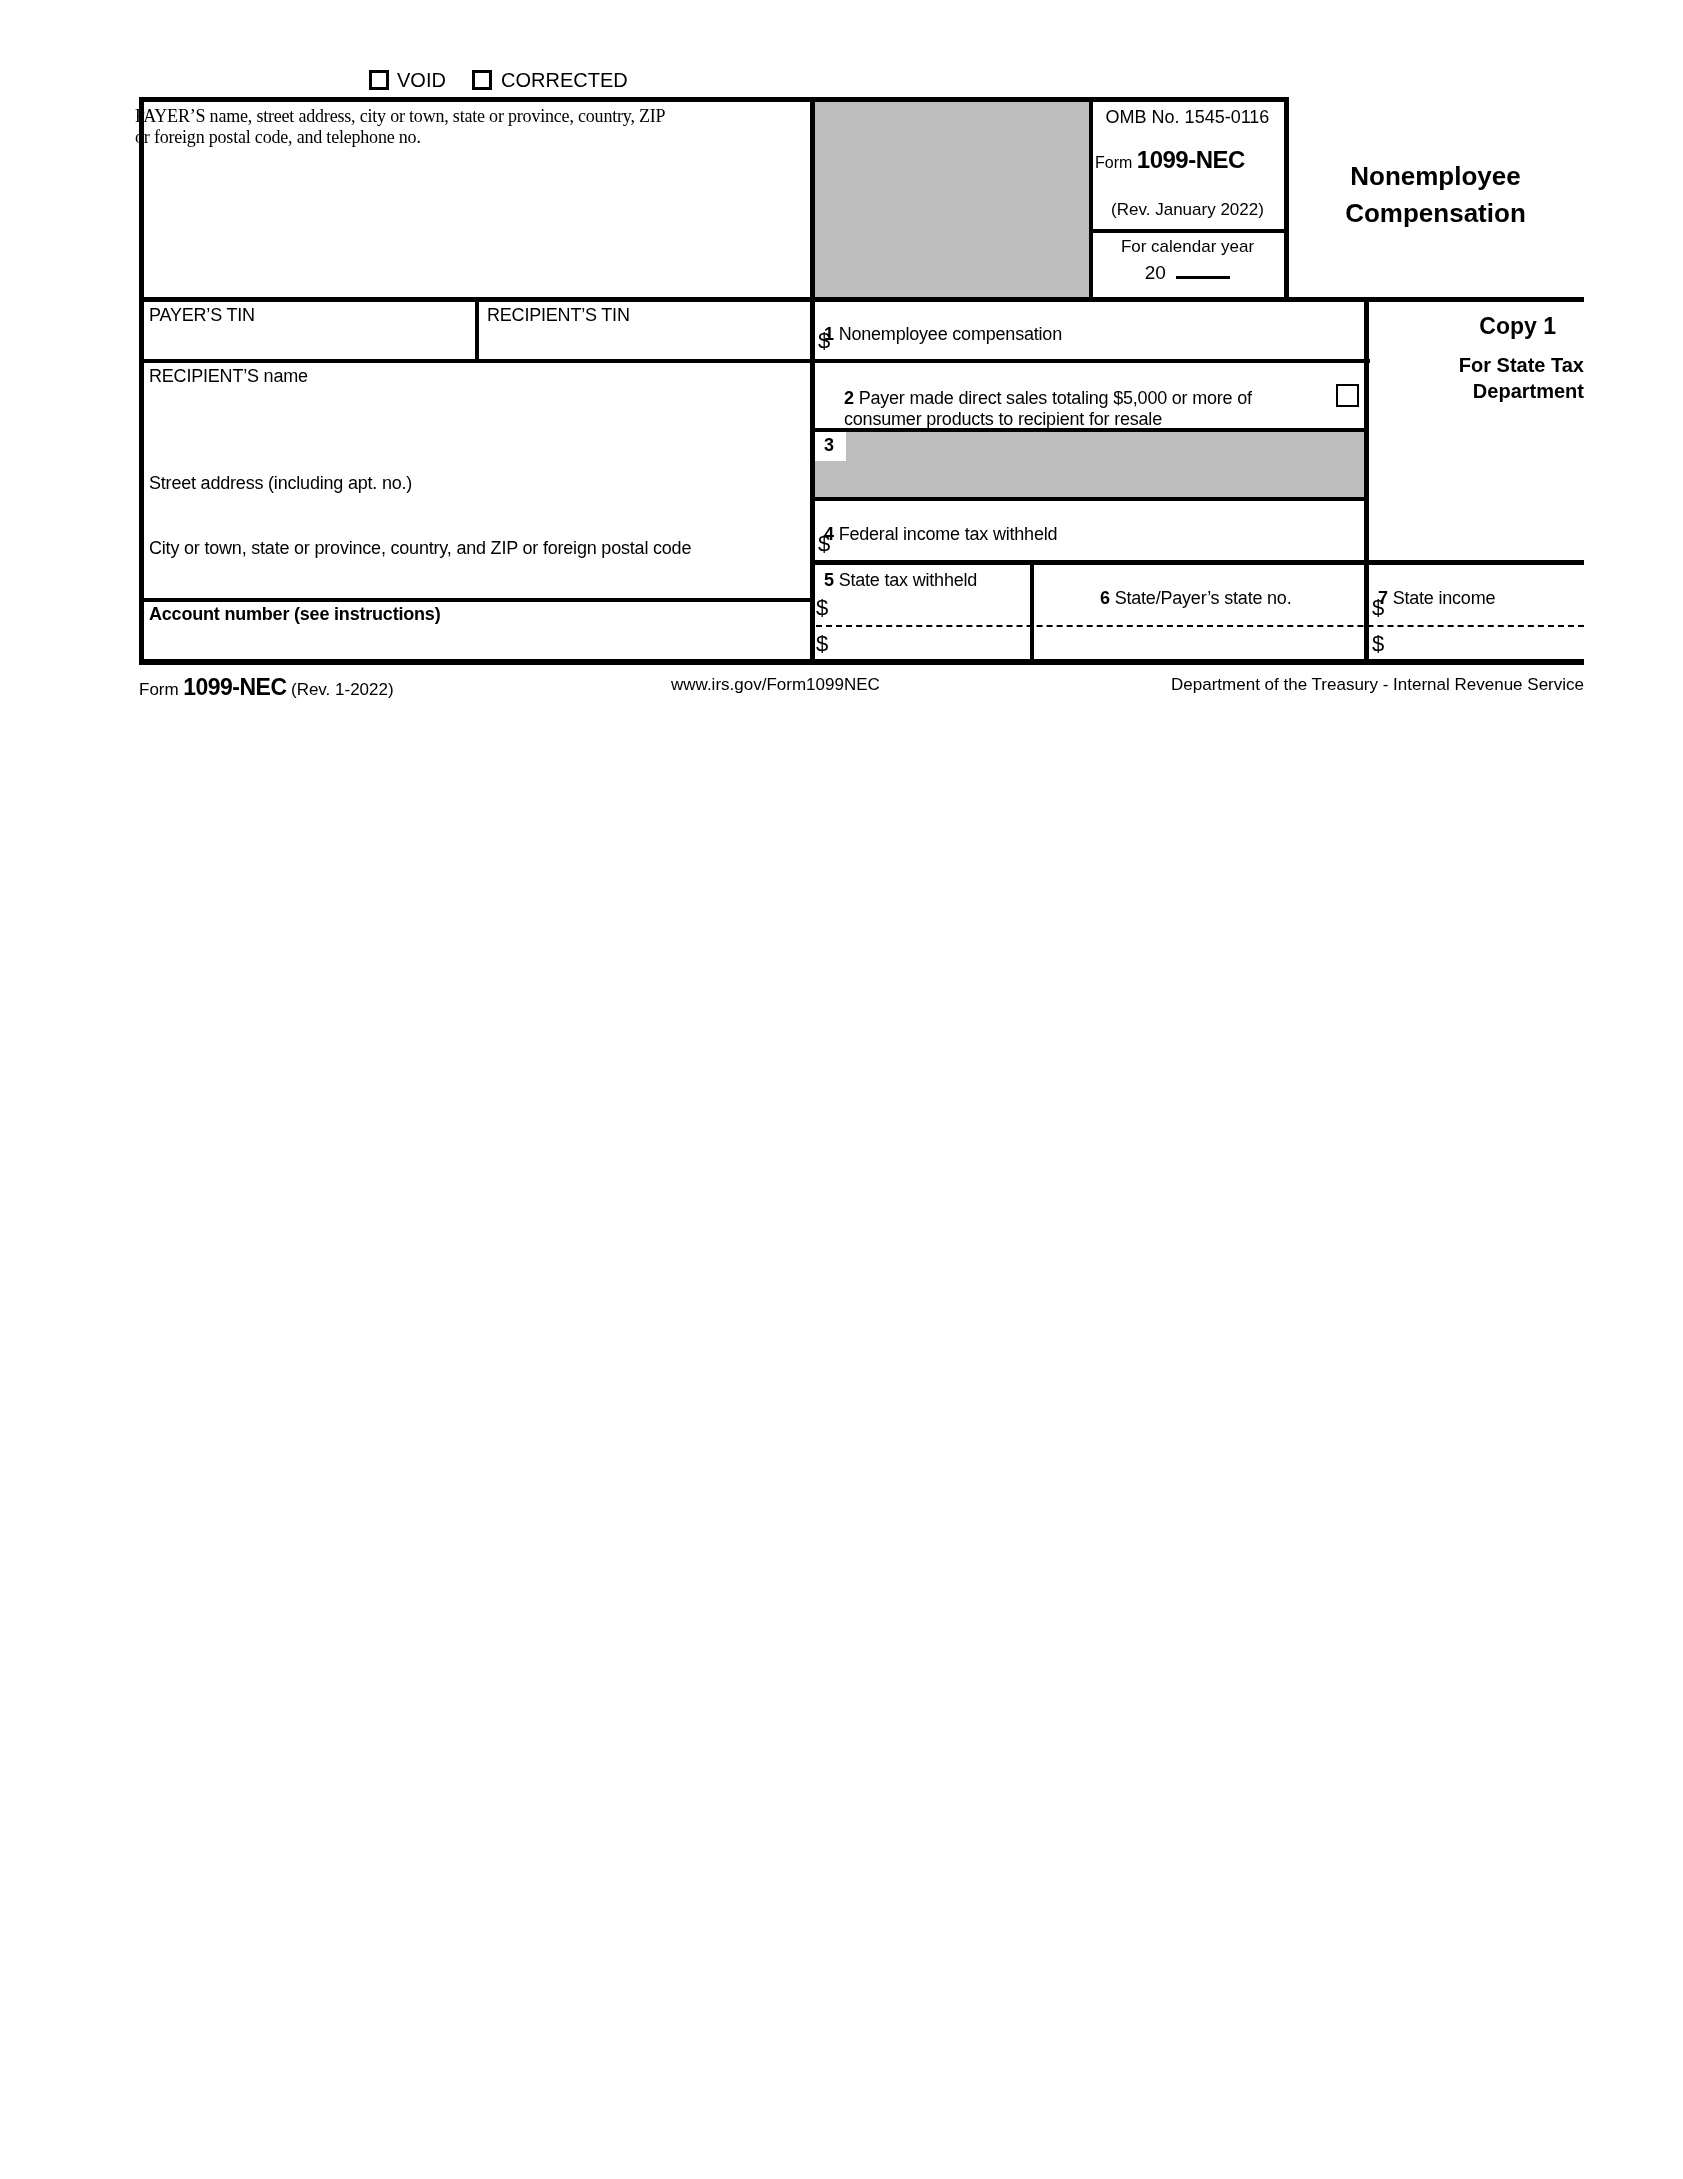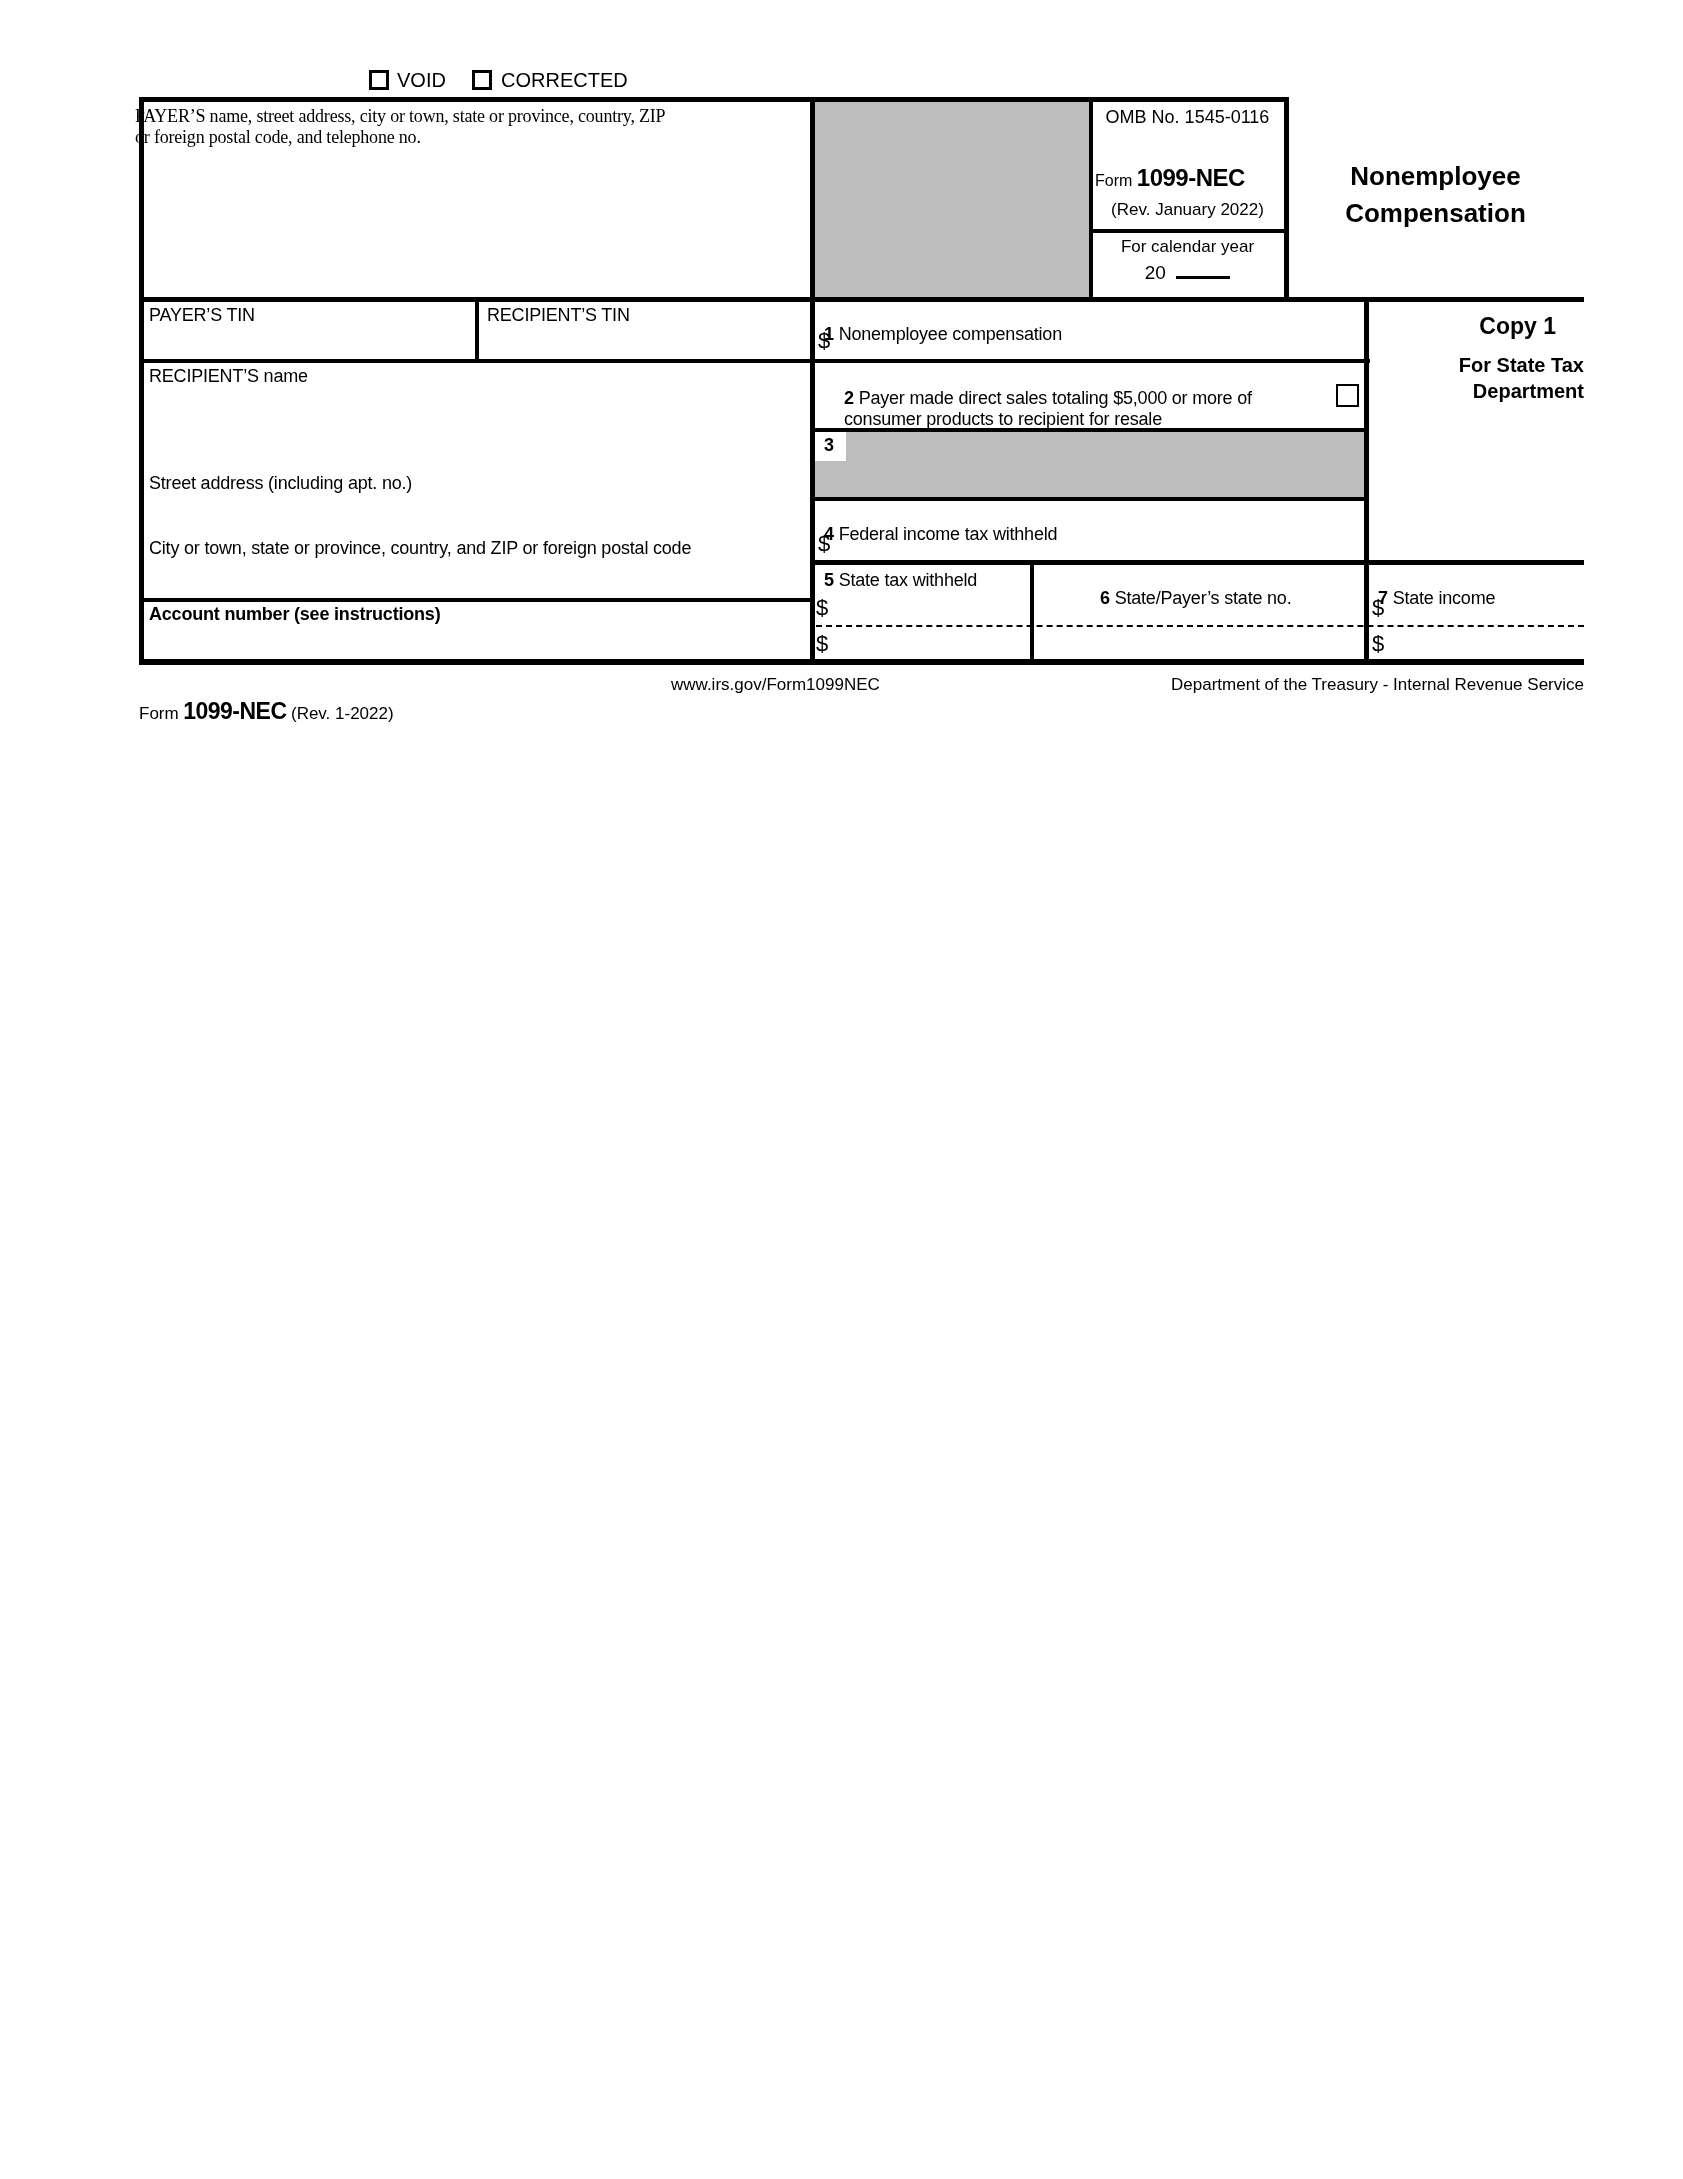--- a/index.html
+++ b/index.html
@@ -54,21 +54,21 @@
   <div class="abs label" style="left:135px;top:106px;width:658px;font-family:Liberation Serif, serif;">PAYER’S name, street address, city or town, state or province, country, ZIP
 or foreign postal code, and telephone no.</div>
   <div class="abs label" style="left:149px;top:305px;">PAYER’S TIN</div>
   <div class="abs label" style="left:487px;top:305px;">RECIPIENT’S TIN</div>
   <div class="abs label" style="left:149px;top:366px;">RECIPIENT’S name</div>
   <div class="abs label" style="left:149px;top:473px;">Street address (including apt. no.)</div>
   <div class="abs label" style="left:149px;top:538px;">City or town, state or province, country, and ZIP or foreign postal code</div>
   <div class="abs label" style="left:149px;top:604px;font-weight:bold;">Account number (see instructions)</div>
 
   <div class="abs ctr" style="left:1091px;top:107px;width:193px;font-size:18px;">OMB No. 1545-0116</div>
-  <div class="abs" style="left:1095px;top:164px;width:189px;">
+  <div class="abs" style="left:1095px;top:146px;width:189px;">
     <span style="font-size:16px;">Form</span>
     <span style="font-size:24px;font-weight:bold;letter-spacing:-0.5px;">1099-NEC</span>
   </div>
   <div class="abs ctr" style="left:1091px;top:200px;width:193px;font-size:17px;">(Rev. January 2022)</div>
   <div class="abs ctr" style="left:1091px;top:237px;width:193px;font-size:17px;">For calendar year</div>
   <div class="abs ctr" style="left:1091px;top:257px;width:193px;font-size:19px;">
     <span>20</span>
     <span style="display:inline-block;width:54px;height:19px;border-bottom:3px solid #000;margin-left:5px;"></span>
   </div>
 
@@ -123,21 +123,21 @@
   <div class="abs field" style="left:149px;top:561px;width:653px;height:34px;"></div>
   <div class="abs field" style="left:149px;top:626px;width:658px;height:32px;"></div>
   <div class="abs field" style="left:840px;top:327px;width:520px;height:30px;"></div>
   <div class="abs field" style="left:840px;top:530px;width:520px;height:28px;"></div>
   <div class="abs field" style="left:834px;top:594px;width:193px;height:28px;"></div>
   <div class="abs field" style="left:834px;top:630px;width:193px;height:28px;"></div>
   <div class="abs field" style="left:1040px;top:594px;width:322px;height:61px;"></div>
   <div class="abs field" style="left:1390px;top:594px;width:190px;height:28px;"></div>
   <div class="abs field" style="left:1390px;top:630px;width:190px;height:28px;"></div>
 
-  <div class="abs" style="left:139px;top:698px;text-align:right;">
+  <div class="abs" style="left:139px;top:674px;text-align:right;">
     <span style="font-size:17px;">Form</span>
     <span style="font-size:23px;font-weight:bold;letter-spacing:-0.5px;">1099-NEC</span>
     <span style="font-size:17px;">(Rev. 1-2022)</span>
   </div>
   <div class="abs" style="left:671px;top:675px;font-size:17px;">www.irs.gov/Form1099NEC</div>
   <div class="abs" style="left:990px;top:675px;width:594px;text-align:right;font-size:17px;">Department of the Treasury - Internal Revenue Service</div>
 
 </div>
 
 

